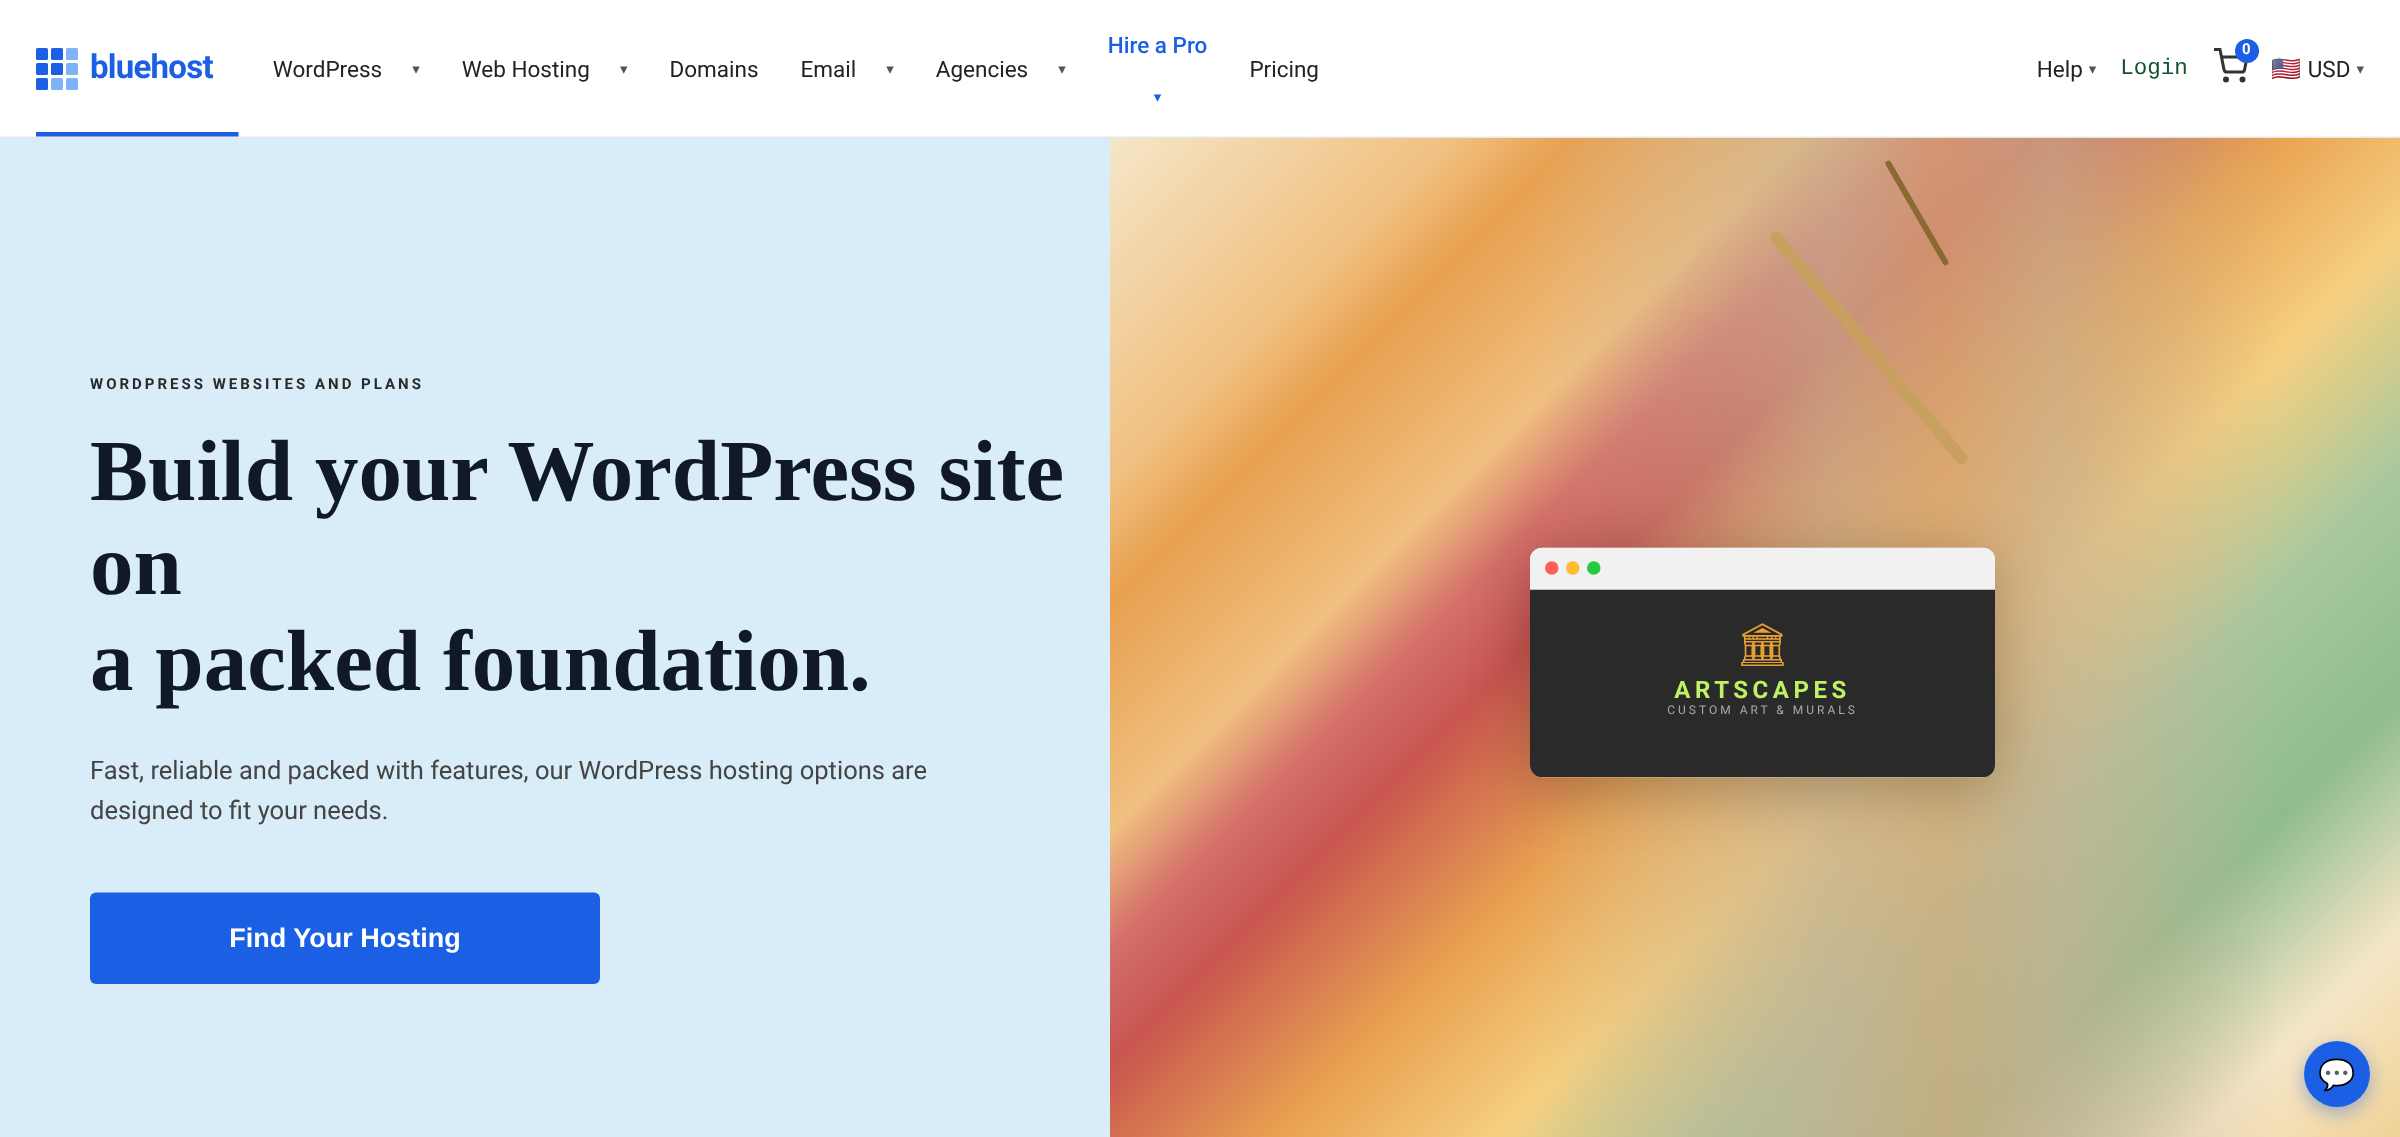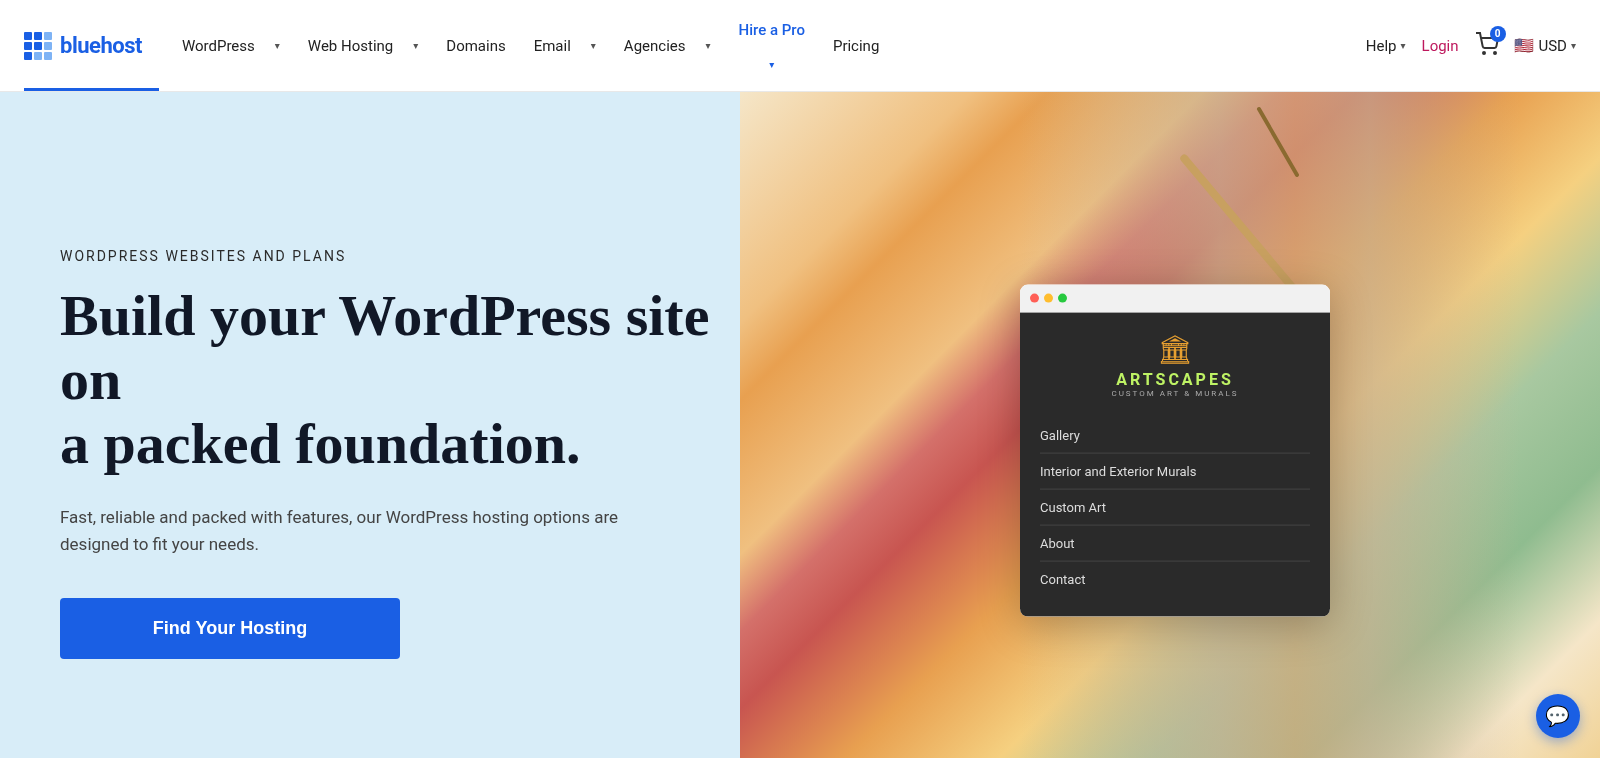--- a/index.html
+++ b/index.html
@@ -81,22 +81,23 @@
     .nav-right-item {
       display: flex;
       align-items: center;
       gap: 4px;
       font-size: 15px;
       color: #222;
       cursor: pointer;
     }
     .login-btn {
       font-size: 15px;
-      color: #be185d;
-      cursor: pointer;
+      color: #14532d;
+      cursor: pointer;
+      font-family: Liberation Mono, monospace;
     }
     .cart-btn {
       position: relative;
       cursor: pointer;
     }
     .cart-icon-svg {
       width: 24px;
       height: 24px;
       color: #333;
     }
@@ -131,22 +132,22 @@
     .hero-content {
       padding: 100px 60px 60px 60px;
       max-width: 780px;
       z-index: 2;
       position: relative;
       display: flex;
       flex-direction: column;
       justify-content: center;
     }
     .hero-eyebrow {
-      font-size: 14px;
-      font-weight: 400;
+      font-size: 10px;
+      font-weight: 700;
       letter-spacing: 2px;
       color: #2a2a2a;
       margin-bottom: 20px;
       text-transform: uppercase;
     }
     .hero-title {
       font-size: 58px;
       font-weight: 800;
       color: #111827;
       line-height: 1.1;
@@ -407,27 +408,20 @@
       <div class="browser-dot red"></div>
       <div class="browser-dot yellow"></div>
       <div class="browser-dot green"></div>
     </div>
     <div class="browser-content">
       <div class="artscapes-logo">
         <div class="artscapes-icon">🏛</div>
         <div class="artscapes-name">ARTSCAPES</div>
         <div class="artscapes-sub">CUSTOM ART &amp; MURALS</div>
       </div>
-      <ul class="browser-menu">
-        <li>Gallery</li>
-        <li>Interior and Exterior Murals</li>
-        <li>Custom Art</li>
-        <li>About</li>
-        <li>Contact</li>
-      </ul>
     </div>
   </div>
 
 </section>
 
 <div class="chat-bubble">
   <span class="chat-bubble-icon">💬</span>
 </div>
 
 </body></html>

